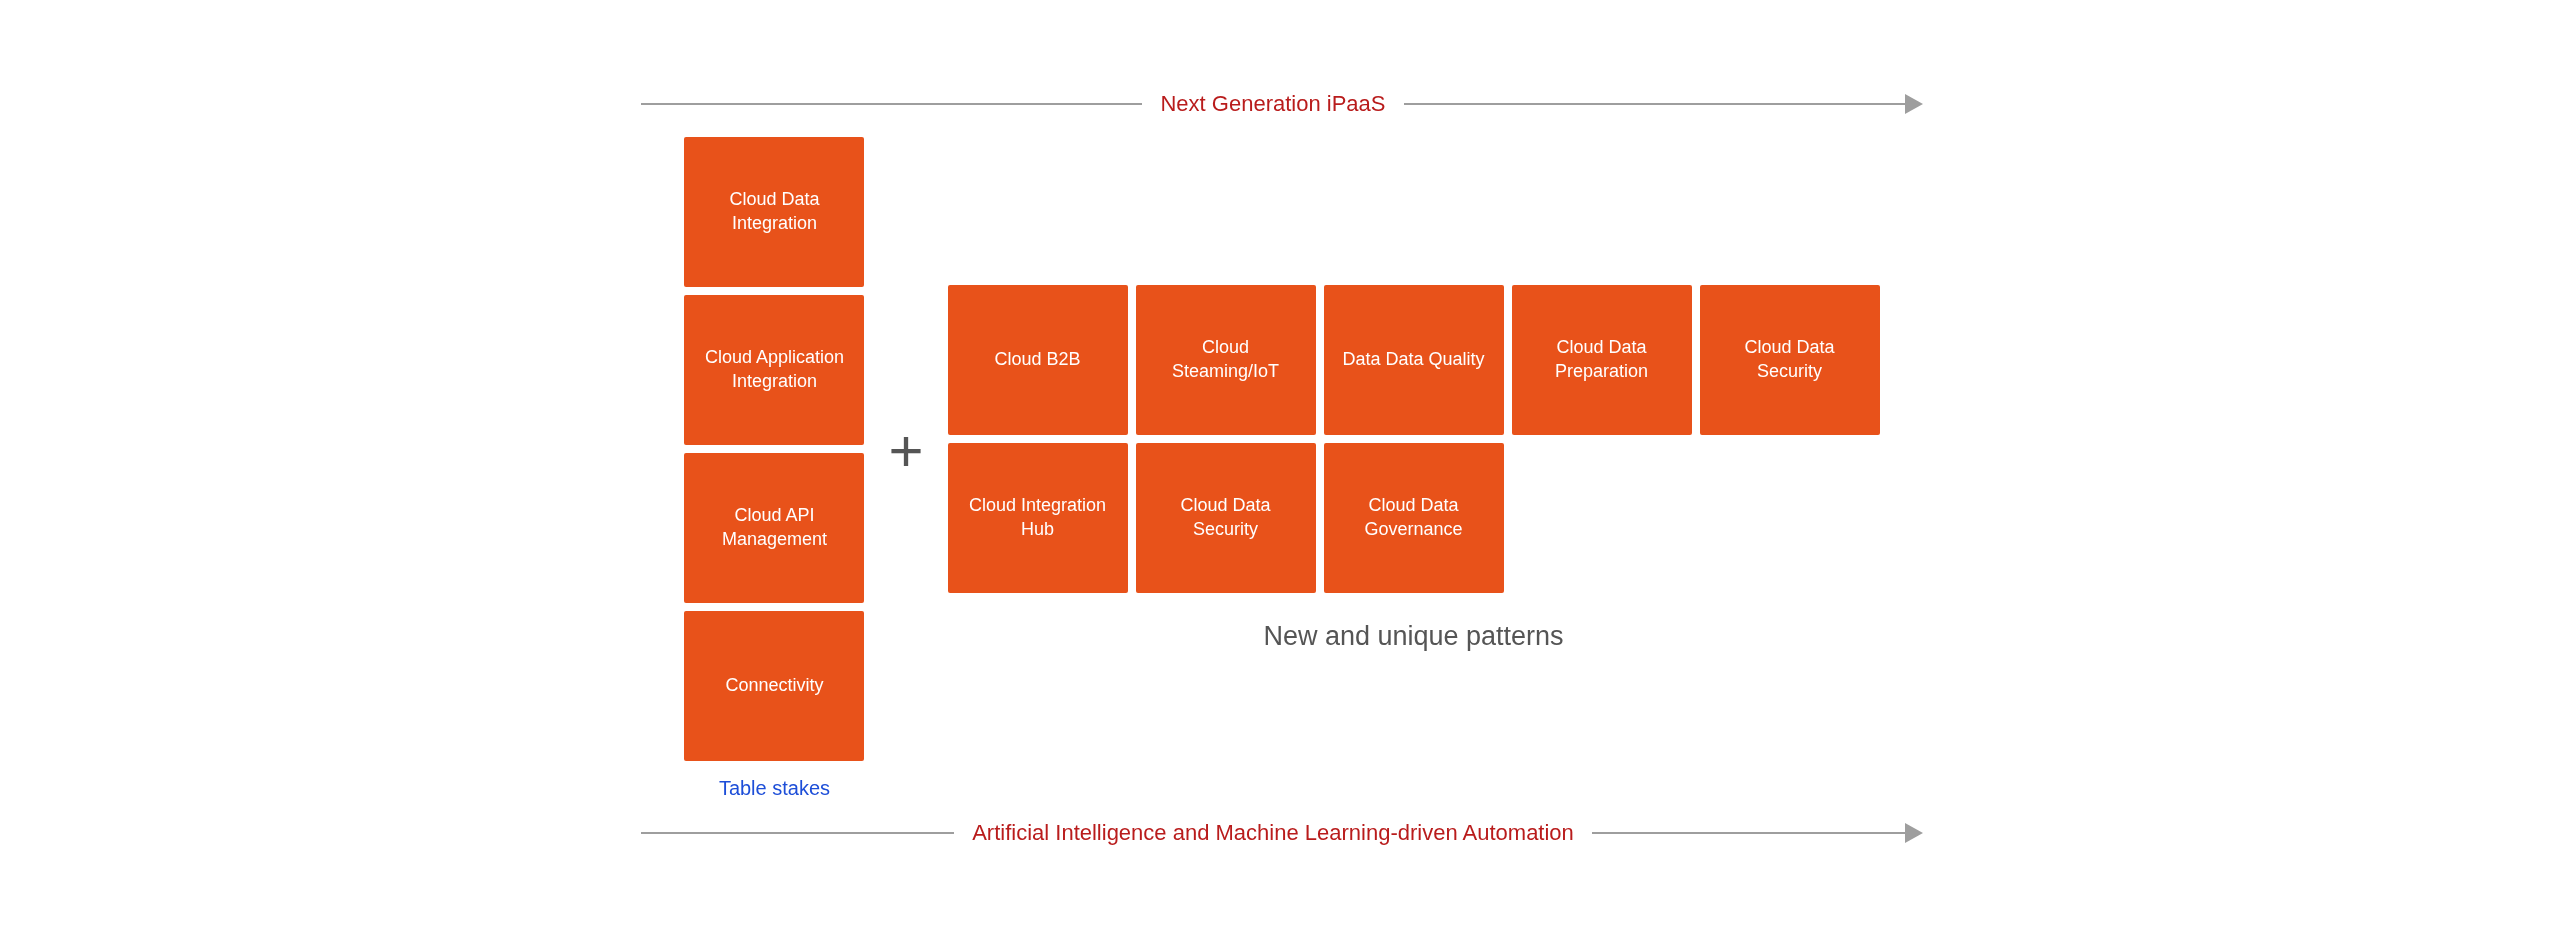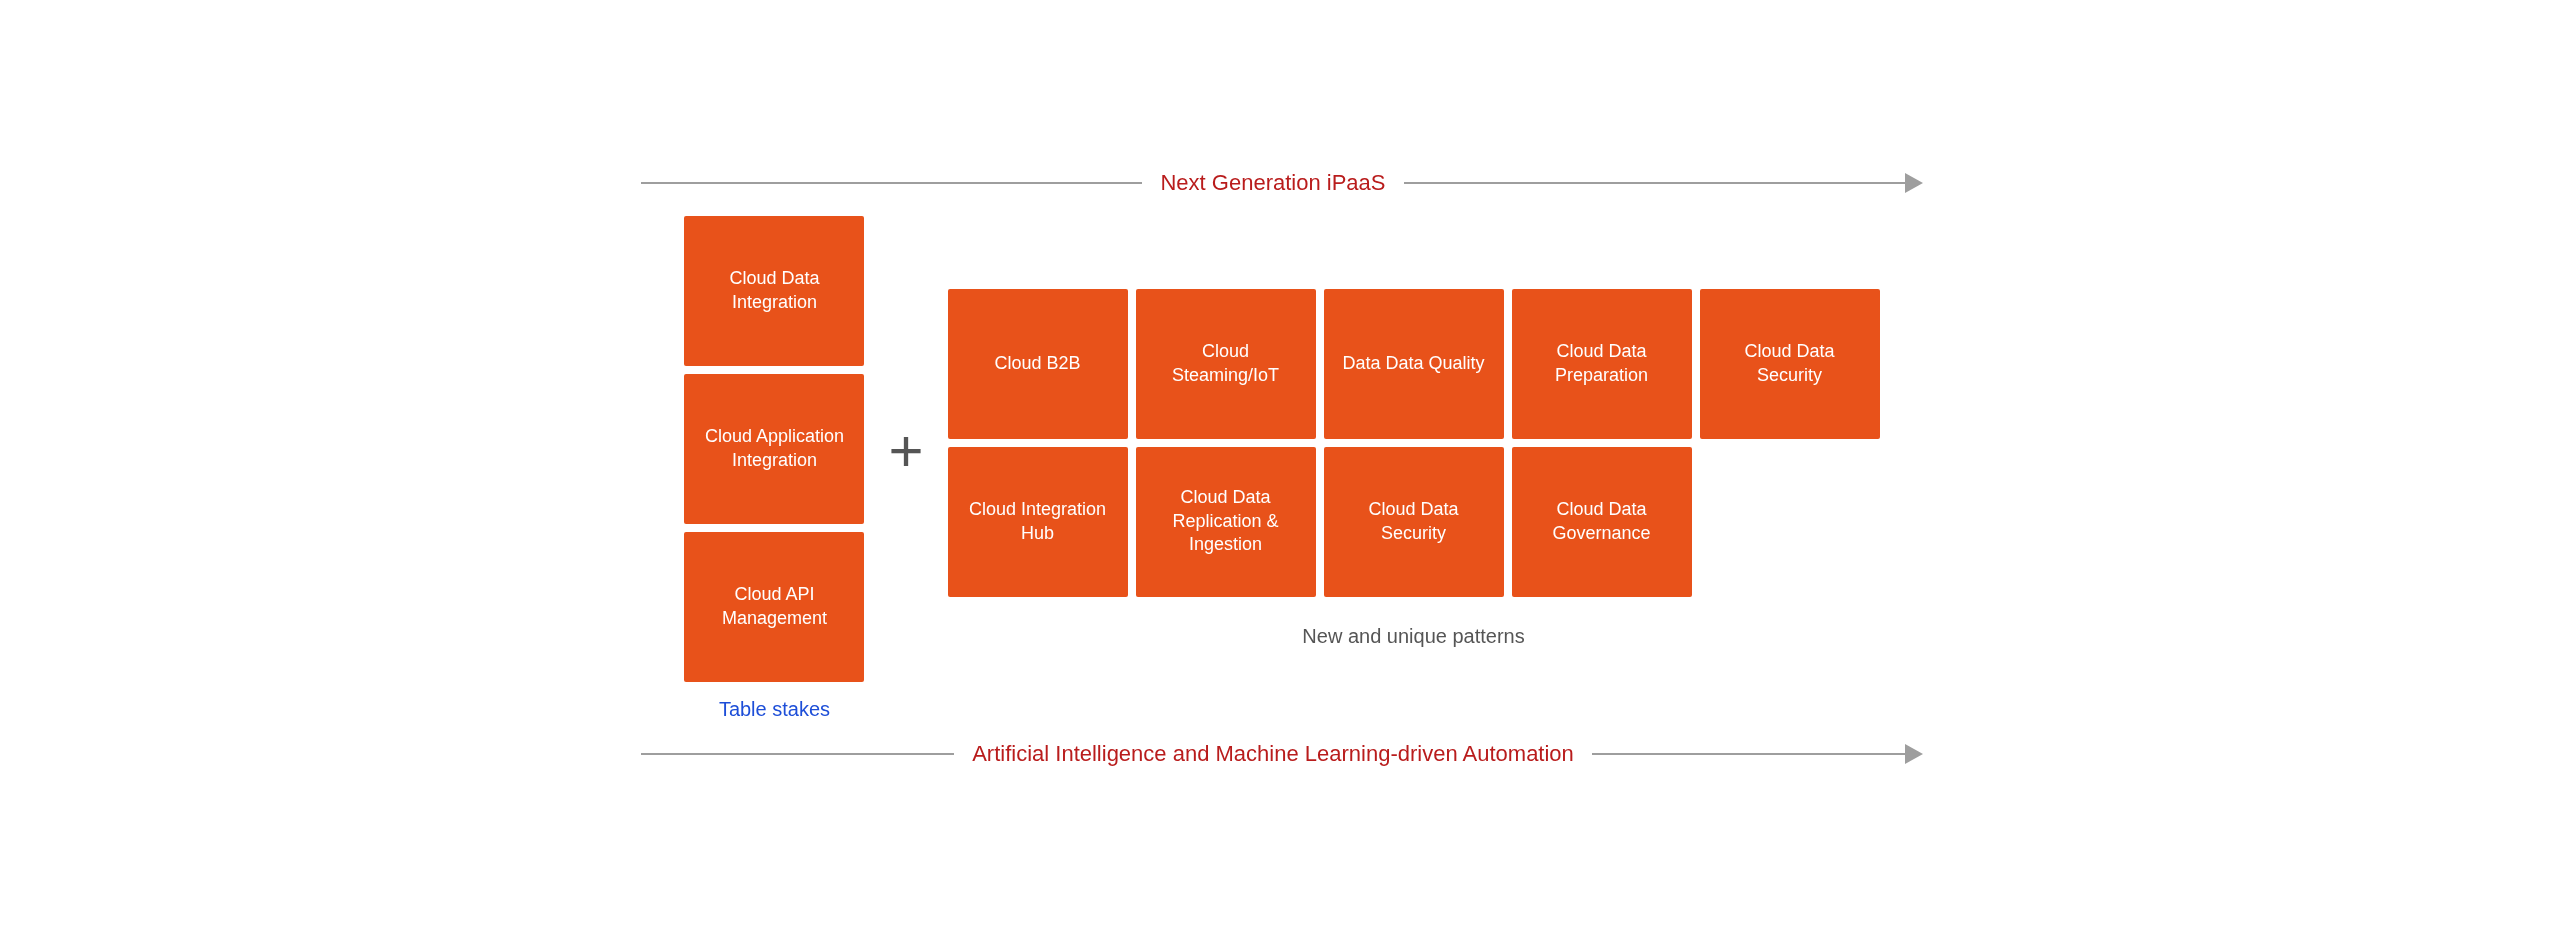--- a/index.html
+++ b/index.html
@@ -106,21 +106,21 @@
       gap: 12px;
     }
 
     .right-grid {
       display: grid;
       grid-template-columns: repeat(5, 1fr);
       gap: 8px;
     }
 
     .right-label {
-      font-size: 20px;
+      font-size: 27px;
       color: #555;
       margin-top: 16px;
       text-align: center;
       font-weight: 400;
     }
 
     
     .tile {
       background: #e8521a;
       color: #ffffff;
@@ -162,20 +162,23 @@
       <div class="left-grid">
         <div class="tile tile-small">
           <span>Cloud Data Integration</span>
         </div>
         <div class="tile tile-small">
           <span>Cloud Application Integration</span>
         </div>
         <div class="tile tile-small">
           <span>Cloud API Management</span>
         </div>
+        <div class="tile tile-small">
+          <span>Connectivity</span>
+        </div>
       </div>
       <div class="left-label">Table stakes</div>
     </div>
 
     <div class="plus-sign">+</div>
 
     <div class="right-group">
       <div class="right-grid">
 
         <div class="tile tile-small">
@@ -191,23 +194,20 @@
           <span>Cloud Data Preparation</span>
         </div>
         <div class="tile tile-small">
           <span>Cloud Data Security</span>
         </div>
 
         <div class="tile tile-small">
           <span>Cloud Integration Hub</span>
         </div>
         <div class="tile tile-small">
-          <span>Cloud Data Replication &amp; Ingestion</span>
-        </div>
-        <div class="tile tile-small">
           <span>Cloud Data Security</span>
         </div>
         <div class="tile tile-small">
           <span>Cloud Data Governance</span>
         </div>
       </div>
       <div class="right-label">New and unique patterns</div>
     </div>
 
   </div>

